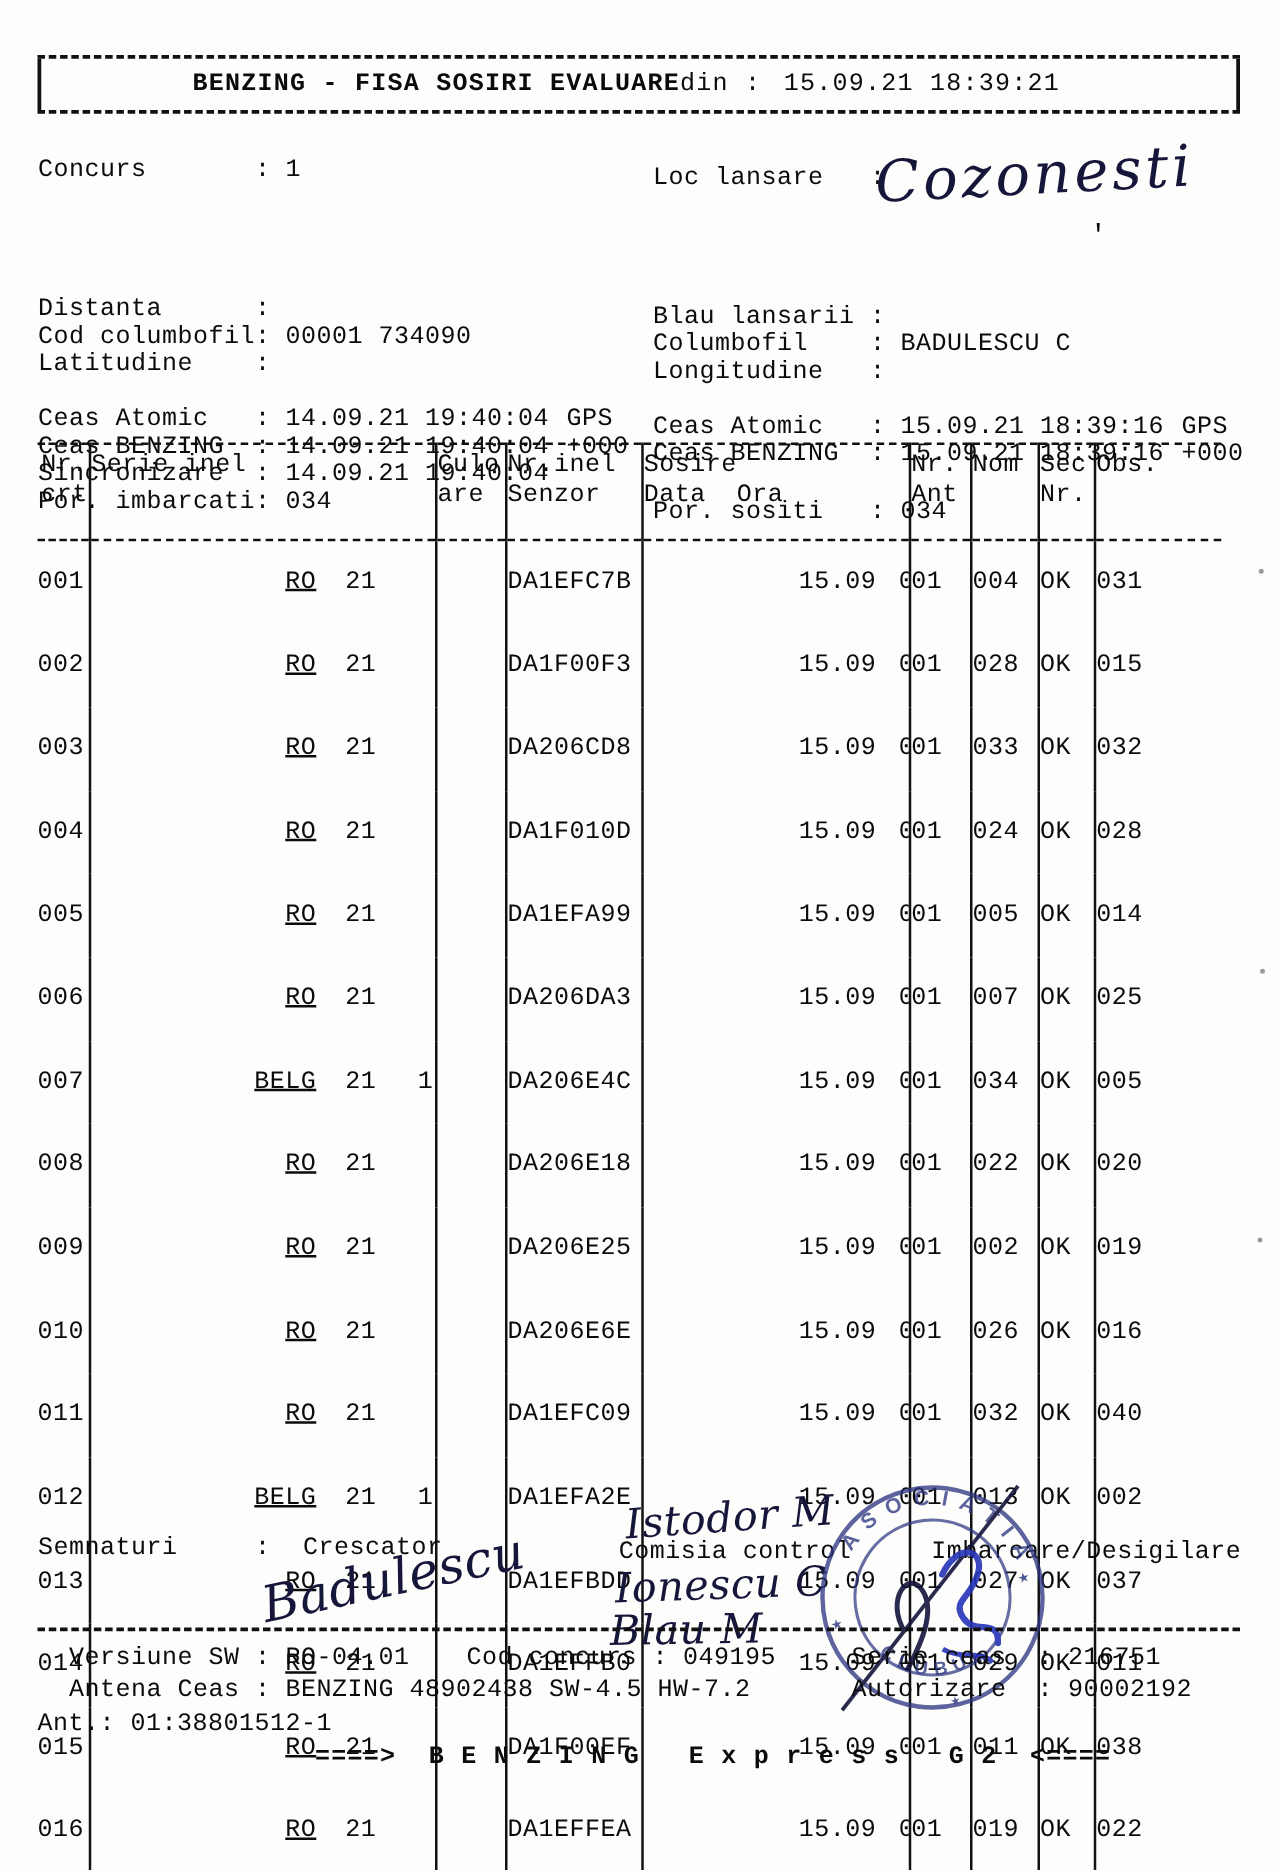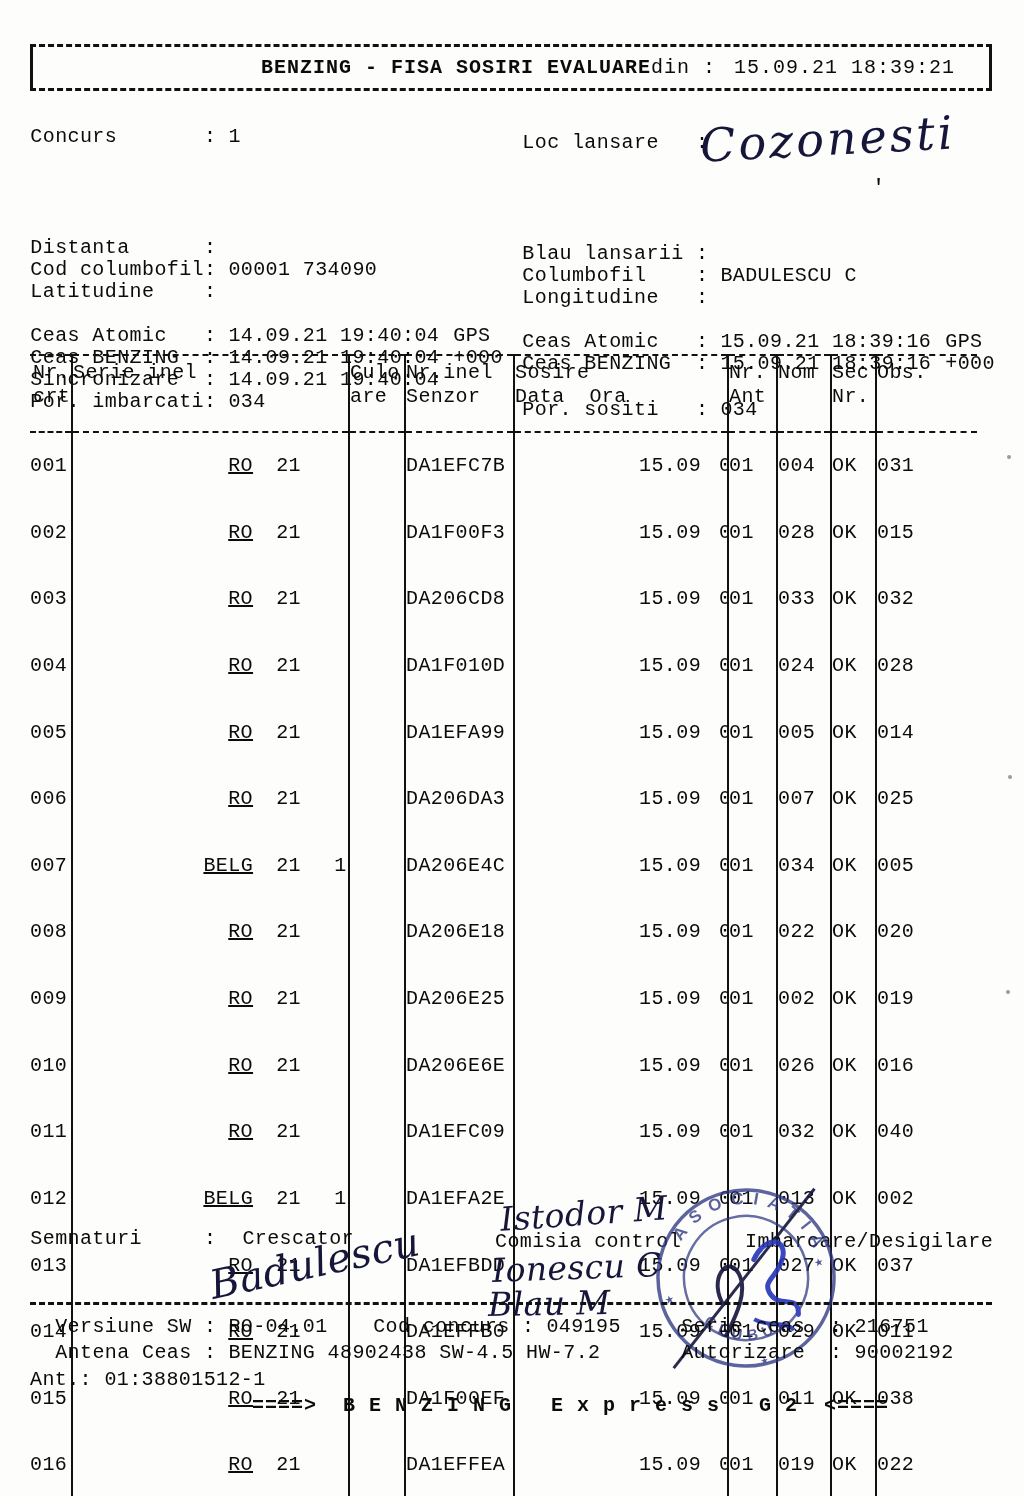--- a/index.html
+++ b/index.html
@@ -6,21 +6,21 @@
   .page{
     position:relative;width:1024px;height:1496px;margin:0 auto;
     background:#fdfdfc;color:#0b0b0b;overflow:hidden;
     font-family:"Liberation Mono",monospace;font-size:20px;letter-spacing:0.4px;
   }
   .abs{position:absolute;white-space:pre;}
   
   .ascii-box{position:absolute;left:30px;top:44px;width:962px;
     border-top:3px dashed #111;border-bottom:3px dashed #111;}
   .box-line{border-left:3px solid #111;border-right:3px solid #111;
-    display:flex;justify-content:flex-end;align-items:center;
+    display:flex;justify-content:center;align-items:center;
     padding:9px 18px 9px 14px;font-weight:bold;letter-spacing:1px;}
   .din-group{display:flex;gap:18px;font-weight:normal;margin-right:16px;}
   
   .kv{display:flex;line-height:22px;}
   .kv .lbl{display:inline-block;width:174px;white-space:pre;text-align:right;}
   .kv .colon{margin-right:12px;}
   .kv .sfx{margin-left:14px;}
   .stack .kv{margin:0;}
   .clock-right .kv:nth-child(3){margin-top:24px;}
   

